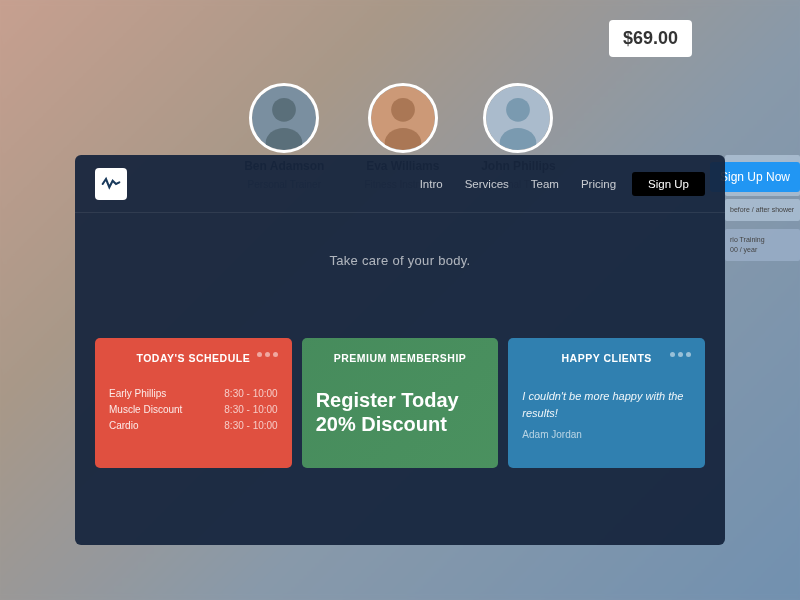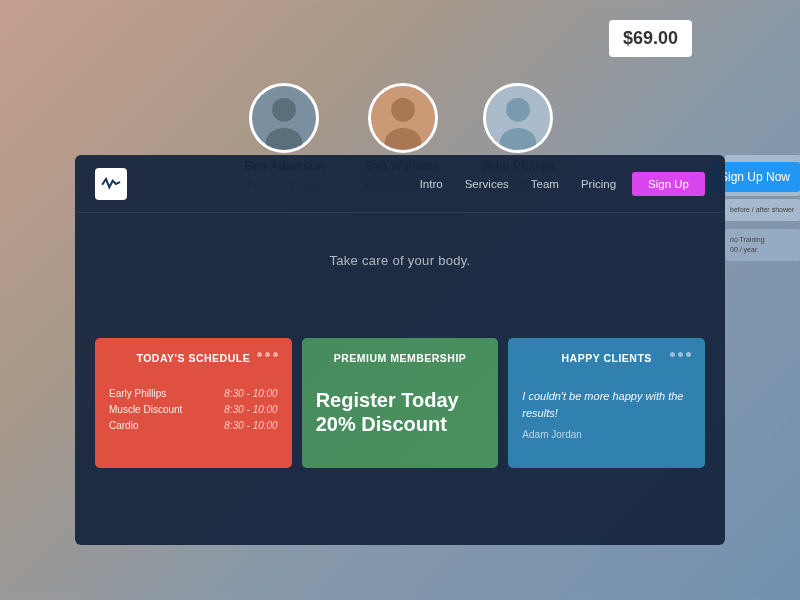--- a/index.html
+++ b/index.html
@@ -133,21 +133,21 @@
     }
 
     .nav-link {
       font-size: 11.5px;
       color: rgba(255,255,255,0.75);
       cursor: pointer;
       text-decoration: none;
     }
 
     .nav-signup {
-      background: #d946ef;
+      background: #000000;
       color: white;
       font-size: 11.5px;
       padding: 6px 16px;
       border-radius: 3px;
       cursor: pointer;
       border: none;
     }
 
     
     .hero {
@@ -259,21 +259,20 @@
       justify-content: space-between;
       font-size: 10px;
       color: rgba(255,255,255,0.88);
       margin-bottom: 5px;
       position: relative;
       z-index: 1;
     }
 
     .schedule-time {
       color: rgba(255,255,255,0.7);
-      font-style: italic;
     }
 
     .card-big-text {
       font-size: 20px;
       font-weight: 700;
       color: white;
       line-height: 1.2;
       position: relative;
       z-index: 1;
       margin-top: 20px;

